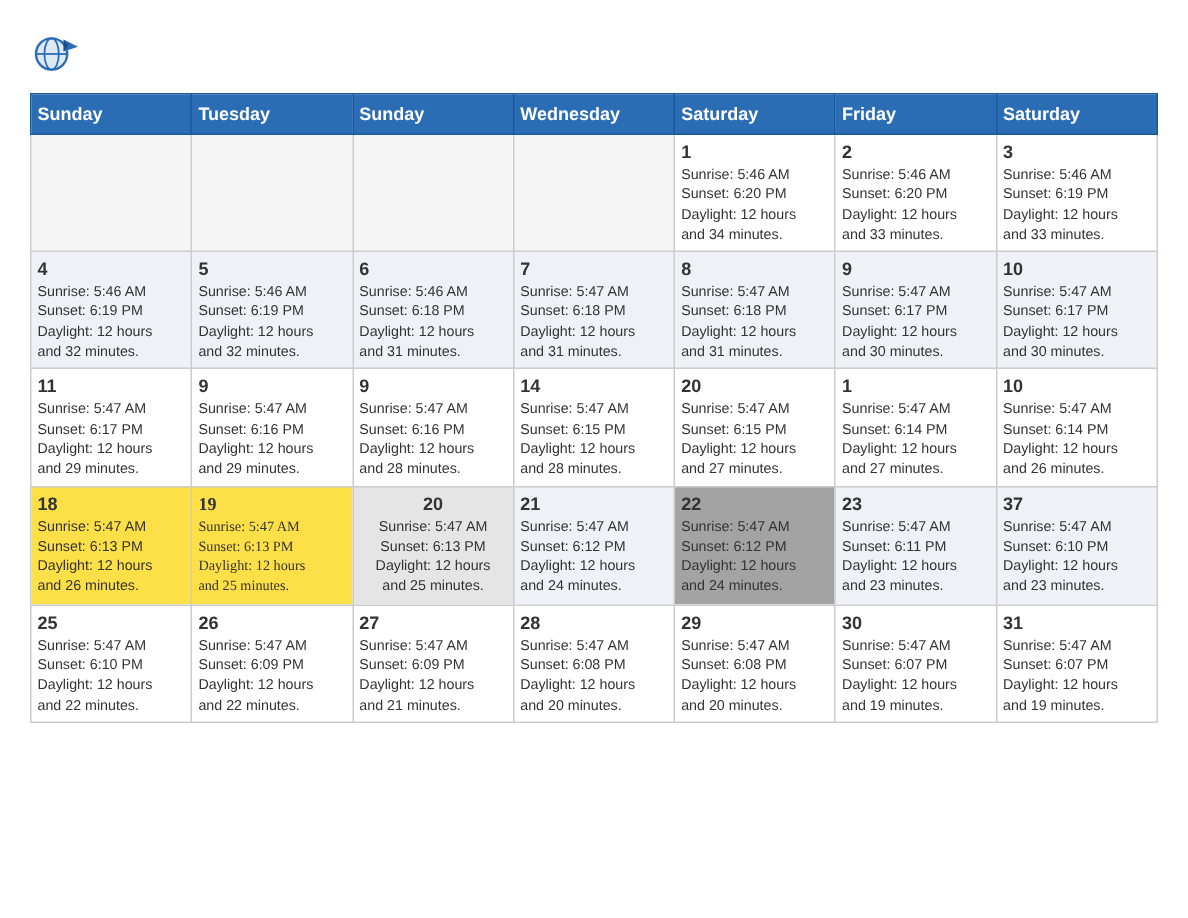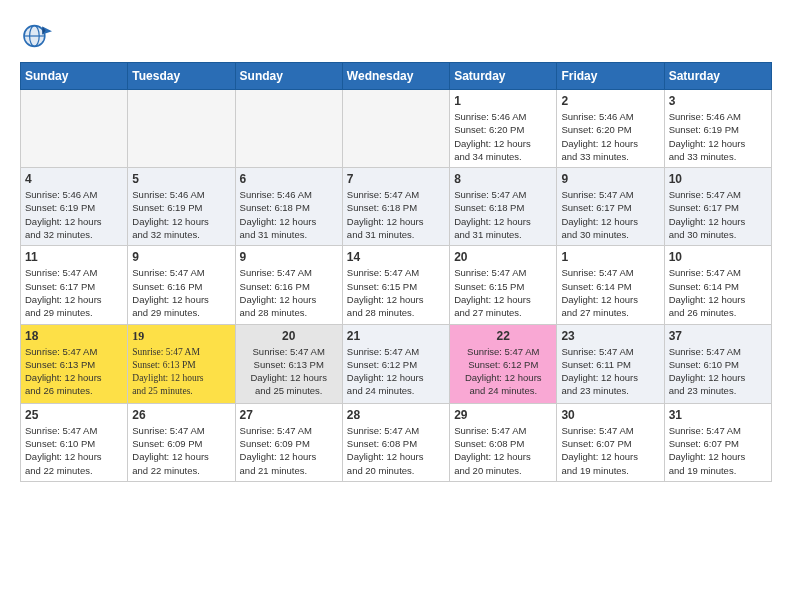--- a/index.html
+++ b/index.html
@@ -283,21 +283,21 @@
 Daylight: 12 hours
 and 25 minutes.</div>
         </td>
         <td style="background: rgb(238, 241, 246);">
           <span class="day-number">21</span>
           <div class="day-info" style="white-space: pre-line;">Sunrise: 5:47 AM
 Sunset: 6:12 PM
 Daylight: 12 hours
 and 24 minutes.</div>
         </td>
-        <td style="background: #f9a8d4; text-align: center;">
+        <td style="background: #a3a3a3;">
           <span class="day-number">22</span>
           <div class="day-info" style="white-space: pre-line;">Sunrise: 5:47 AM
 Sunset: 6:12 PM
 Daylight: 12 hours
 and 24 minutes.</div>
         </td>
         <td style="background: rgb(238, 241, 246);">
           <span class="day-number">23</span>
           <div class="day-info" style="white-space: pre-line;">Sunrise: 5:47 AM
 Sunset: 6:11 PM

